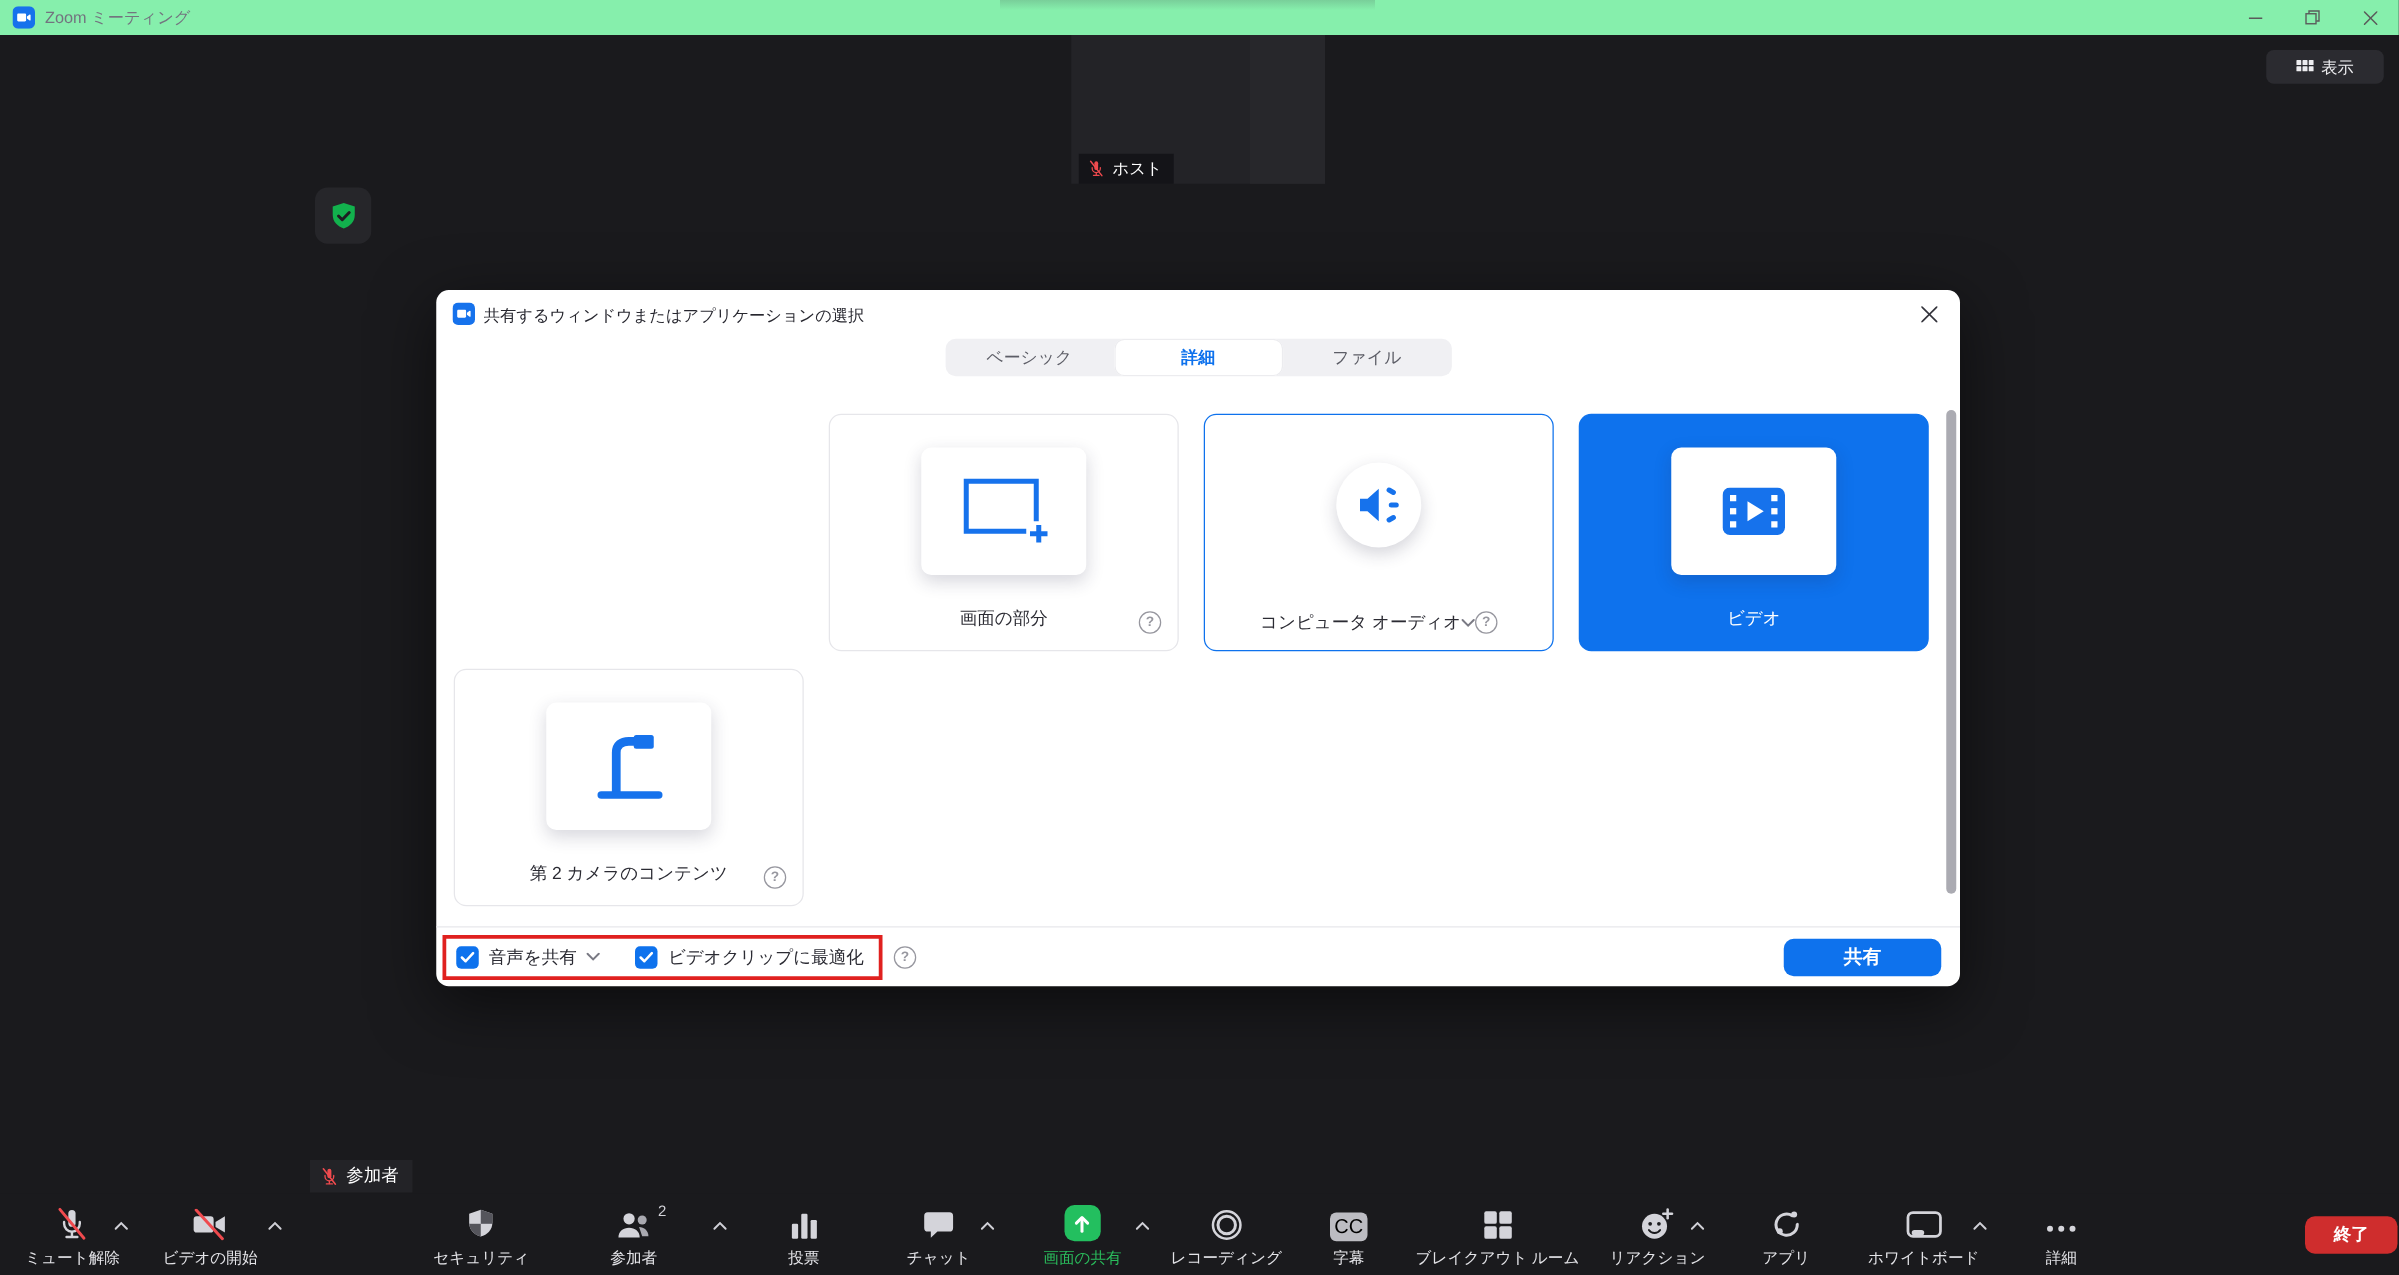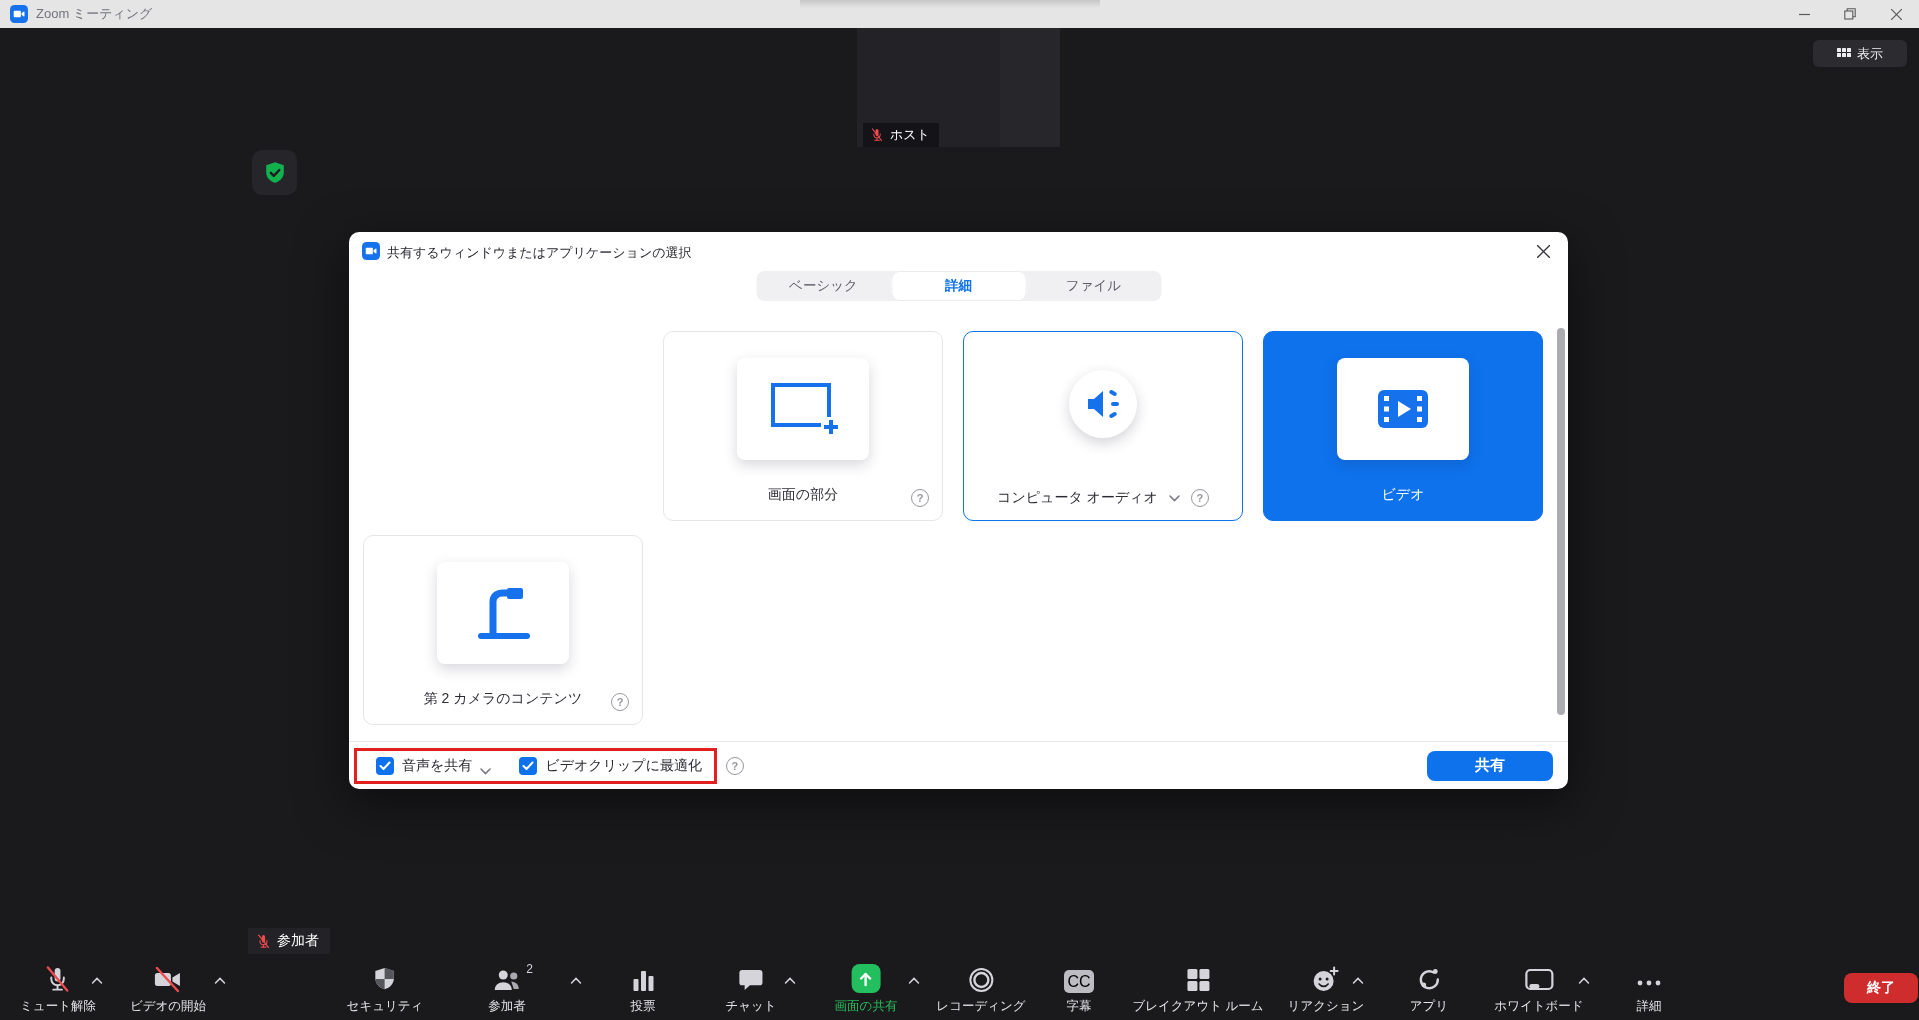--- a/index.html
+++ b/index.html
@@ -1,21 +1,21 @@
 <!DOCTYPE html>
 <html><head>
 <meta charset="utf-8">
 <style>
   * { margin:0; padding:0; box-sizing:border-box; }
   html,body { width:1919px; height:1020px; overflow:hidden;
     font-family:"Liberation Sans", sans-serif; background:#1a1a1d; }
 
   
   .titlebar { position:absolute; top:0; left:0; width:1919px; height:28px;
-    background:#e5e5e5; display:flex; align-items:center; z-index:50; }
+    background:#86efac; display:flex; align-items:center; z-index:50; }
   .app-icon { width:18px; height:18px; margin:0 8px 0 10px; }
   .titlebar-title { font-size:13px; color:#73747f; }
   .top-shadow { position:absolute; left:800px; top:0; width:300px; height:8px;
     background:linear-gradient(to bottom, rgba(60,60,70,.18), rgba(0,0,0,0)); }
   .winbtns { margin-left:auto; display:flex; height:100%; }
   .winbtn { width:46px; height:100%; display:flex; align-items:center; justify-content:center; }
 
   
   .meeting { position:absolute; top:28px; left:0; width:1919px; height:992px; background:#1a1a1d; }
 
@@ -57,33 +57,33 @@
   .card { position:absolute; left:50%; top:26px; transform:translateX(-50%);
     width:132px; height:102px; background:#fff; border-radius:8px;
     box-shadow:0 5px 14px rgba(40,40,70,.18); display:flex; align-items:center; justify-content:center; }
   .card-circle { position:absolute; left:50%; top:38px; transform:translateX(-50%);
     width:68px; height:68px; background:#fff; border-radius:50%;
     box-shadow:0 5px 14px rgba(40,40,70,.20); display:flex; align-items:center; justify-content:center; }
   .tile-label { position:absolute; bottom:16px; width:100%; text-align:center;
     font-size:14px; color:#2b2b33; }
   .tile-label.white { color:#ffffff; }
   .tile-label-row { position:absolute; bottom:13px; width:100%; display:flex;
-    align-items:center; justify-content:center; gap:11px; font-size:14px; color:#2b2b33; }
+    align-items:center; justify-content:center; font-size:14px; color:#2b2b33; }
   .help { width:18px; height:18px; border:1.6px solid #97979f; border-radius:50%;
     color:#97979f; font-size:11px; font-weight:bold; display:flex; align-items:center;
     justify-content:center; flex:0 0 auto; }
   .tile-help { position:absolute; right:13px; bottom:13px; }
 
   .scrollthumb { position:absolute; right:3px; top:96px; width:8px; height:387px;
     background:#ababb2; border-radius:4px; }
 
   .dlg-footer { position:absolute; left:0; right:0; bottom:0; height:48px;
     border-top:1px solid #e8e8eb; display:flex; align-items:center; padding:0 15px 0 5px; }
-  .redbox { display:flex; align-items:flex-end; border:3px solid #e0211f;
-    padding:6px 12px 6px 19px; gap:8px; }
+  .redbox { display:flex; align-items:center; border:3px solid #e0211f;
+    padding:6px 12px 6px 8px; gap:8px; }
   .checkbox { width:18px; height:18px; border-radius:4px; background:#0e72ed;
     display:flex; align-items:center; justify-content:center; flex:0 0 auto; }
   .cb-label { font-size:14px; color:#2b2b33; white-space:nowrap; }
   .gap28 { width:12px; }
   .footer-help { margin-left:9px; }
   .share-btn { margin-left:auto; width:126px; height:30px; background:#0e72ed;
     border:none; border-radius:8px; color:#fff; font-size:15px; font-weight:bold;
     font-family:"Liberation Sans", sans-serif; }
 
   

